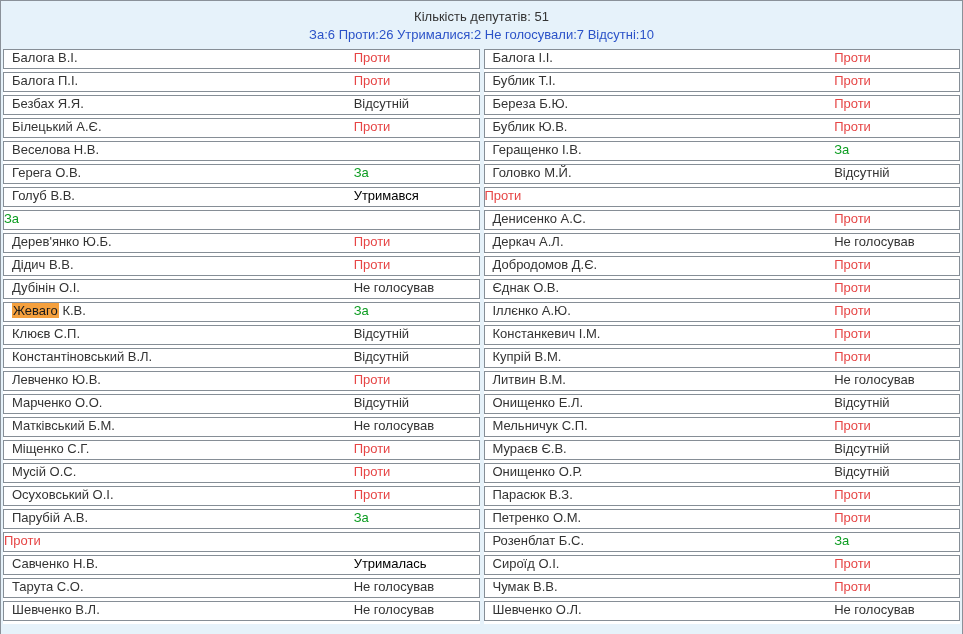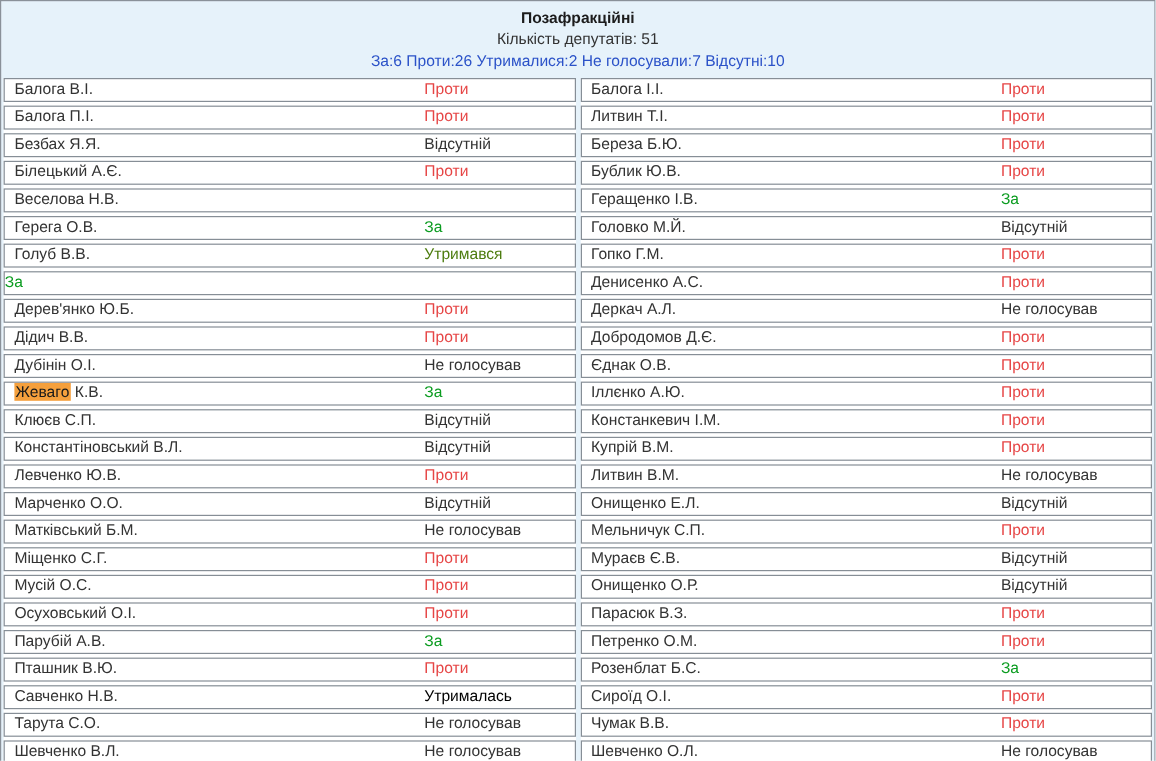--- a/index.html
+++ b/index.html
@@ -32,21 +32,20 @@
   .vote{flex:1 1 auto;white-space:nowrap;}
   mark.hl{
     background:var(--hl,#f5a03d);color:#1a1a1a;padding:0 1px;
   }
 </style>
 </head>
 <body>
 
 <div class="panel">
   <div class="header">
-    <div class="line faction-title">Позафракційні</div>
     <div class="line deputies-count">Кількість депутатів: 51</div>
     <div class="line results-summary">За:6 Проти:26 Утрималися:2 Не голосували:7 Відсутні:10</div>
   </div>
   <div class="columns">
     <div class="column" id="col-left">
         <div class="row">
           <span class="name">Балога В.І.</span>
           <span class="vote" style="color: rgb(230, 69, 69);">Проти</span>
         </div>
         <div class="row">
@@ -64,21 +63,21 @@
         <div class="row">
           <span class="name">Веселова Н.В.</span>
           <span class="vote" style="color: rgb(51, 51, 51); margin-top: 20px;">Відсутня</span>
         </div>
         <div class="row">
           <span class="name">Герега О.В.</span>
           <span class="vote" style="color: rgb(11, 156, 32);">За</span>
         </div>
         <div class="row">
           <span class="name">Голуб В.В.</span>
-          <span class="vote" style="color: #4d7c0f;">Утримався</span>
+          <span class="vote" style="color: #000000;">Утримався</span>
         </div>
         <div class="row">
           <span class="vote" style="color: rgb(11, 156, 32);">За</span>
         </div>
         <div class="row">
           <span class="name">Дерев'янко Ю.Б.</span>
           <span class="vote" style="color: rgb(230, 69, 69);">Проти</span>
         </div>
         <div class="row">
           <span class="name">Дідич В.В.</span>
@@ -122,21 +121,20 @@
         </div>
         <div class="row">
           <span class="name">Осуховський О.І.</span>
           <span class="vote" style="color: rgb(230, 69, 69);">Проти</span>
         </div>
         <div class="row">
           <span class="name">Парубій А.В.</span>
           <span class="vote" style="color: rgb(11, 156, 32);">За</span>
         </div>
         <div class="row">
-          <span class="name">Пташник В.Ю.</span>
           <span class="vote" style="color: rgb(230, 69, 69);">Проти</span>
         </div>
         <div class="row">
           <span class="name">Савченко Н.В.</span>
           <span class="vote" style="color: #000000;">Утрималась</span>
         </div>
         <div class="row">
           <span class="name">Тарута С.О.</span>
           <span class="vote" style="color: rgb(51, 51, 51);">Не голосував</span>
         </div>
@@ -144,41 +142,40 @@
           <span class="name">Шевченко В.Л.</span>
           <span class="vote" style="color: rgb(51, 51, 51);">Не голосував</span>
         </div>
       </div>
     <div class="column" id="col-right">
         <div class="row">
           <span class="name">Балога І.І.</span>
           <span class="vote" style="color: rgb(230, 69, 69);">Проти</span>
         </div>
         <div class="row">
-          <span class="name">Литвин Т.І.</span>
+          <span class="name">Бублик Т.І.</span>
           <span class="vote" style="color: rgb(230, 69, 69);">Проти</span>
         </div>
         <div class="row">
           <span class="name">Береза Б.Ю.</span>
           <span class="vote" style="color: rgb(230, 69, 69);">Проти</span>
         </div>
         <div class="row">
           <span class="name">Бублик Ю.В.</span>
           <span class="vote" style="color: rgb(230, 69, 69);">Проти</span>
         </div>
         <div class="row">
           <span class="name">Геращенко І.В.</span>
           <span class="vote" style="color: rgb(11, 156, 32);">За</span>
         </div>
         <div class="row">
           <span class="name">Головко М.Й.</span>
           <span class="vote" style="color: rgb(51, 51, 51);">Відсутній</span>
         </div>
         <div class="row">
-          <span class="name">Гопко Г.М.</span>
           <span class="vote" style="color: rgb(230, 69, 69);">Проти</span>
         </div>
         <div class="row">
           <span class="name">Денисенко А.С.</span>
           <span class="vote" style="color: rgb(230, 69, 69);">Проти</span>
         </div>
         <div class="row">
           <span class="name">Деркач А.Л.</span>
           <span class="vote" style="color: rgb(51, 51, 51);">Не голосував</span>
         </div>

